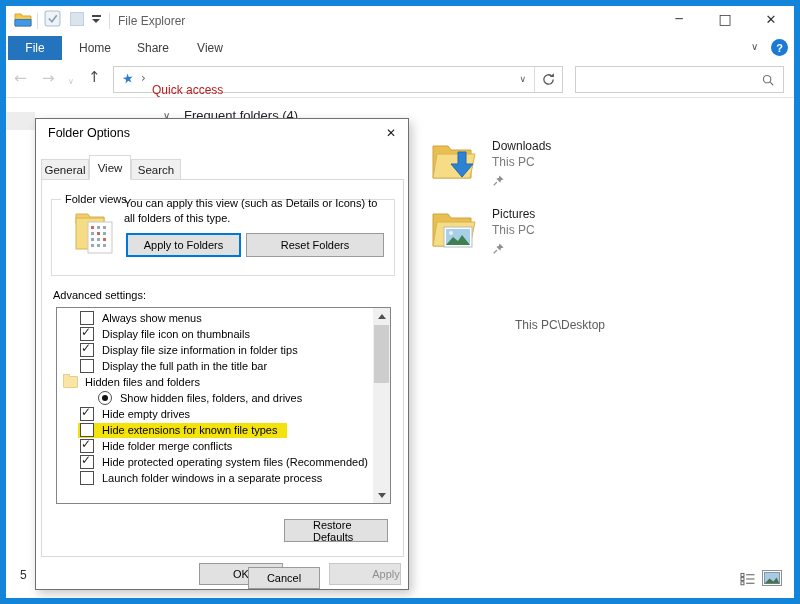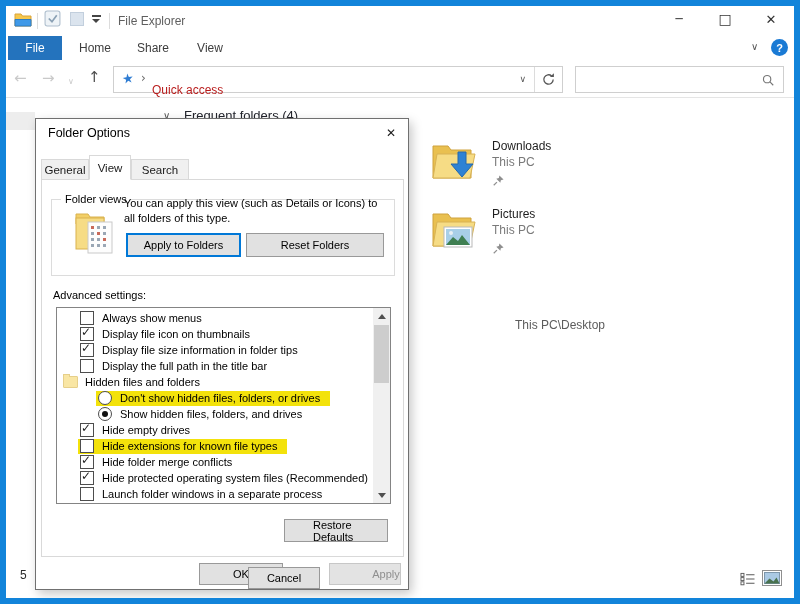--- a/index.html
+++ b/index.html
@@ -232,21 +232,21 @@
   </div>
 
   <div class="dialog">
     <span class="dlgtitle">Folder Options</span>
     <div class="dlgclose glyph">
         <span>✕</span>
       </div>
 
     <div class="dtab" style="left:5px;top:40px;width:48px;height:21px;">General</div>
     <div class="dtab active" style="left:53px;top:36px;width:42px;height:25px;">View</div>
-    <div class="dtab" style="left:95px;top:40px;width:58px;height:21px;">Search</div>
+    <div class="dtab" style="left:95px;top:40px;width:50px;height:21px;">Search</div>
 
     <div class="tabframe"></div>
 
     <div class="groupbox">
       <span class="legend">Folder views</span>
     </div>
     <span class="abs" style="left:36px;top:90px;">
       <svg width="44" height="48" viewBox="0 0 44 48">
         <path d="M4 5 h12 l2 3 h14 v7 H4 z" fill="#f2cf66" stroke="#d9b24e"></path>
         <rect x="4" y="9" width="28" height="31" fill="#f6dc85" stroke="#d9b24e"></rect>
@@ -299,26 +299,20 @@
               <span class="adv-lbl">Display the full path in the title bar</span>
             </span>
           </div>
           <div class="adv-row group">
             <span class="rowwrap">
               <span class="foldico"></span>
               <span class="adv-lbl">Hidden files and folders</span>
             </span>
           </div>
           <div class="adv-row radio">
-            <span class="rowwrap hl">
-              <span class="rb"></span>
-              <span class="adv-lbl">Don't show hidden files, folders, or drives</span>
-            </span>
-          </div>
-          <div class="adv-row radio">
             <span class="rowwrap">
               <span class="rb on"></span>
               <span class="adv-lbl">Show hidden files, folders, and drives</span>
             </span>
           </div>
           <div class="adv-row checkbox">
             <span class="rowwrap">
               <span class="cb on"></span>
               <span class="adv-lbl">Hide empty drives</span>
             </span>

